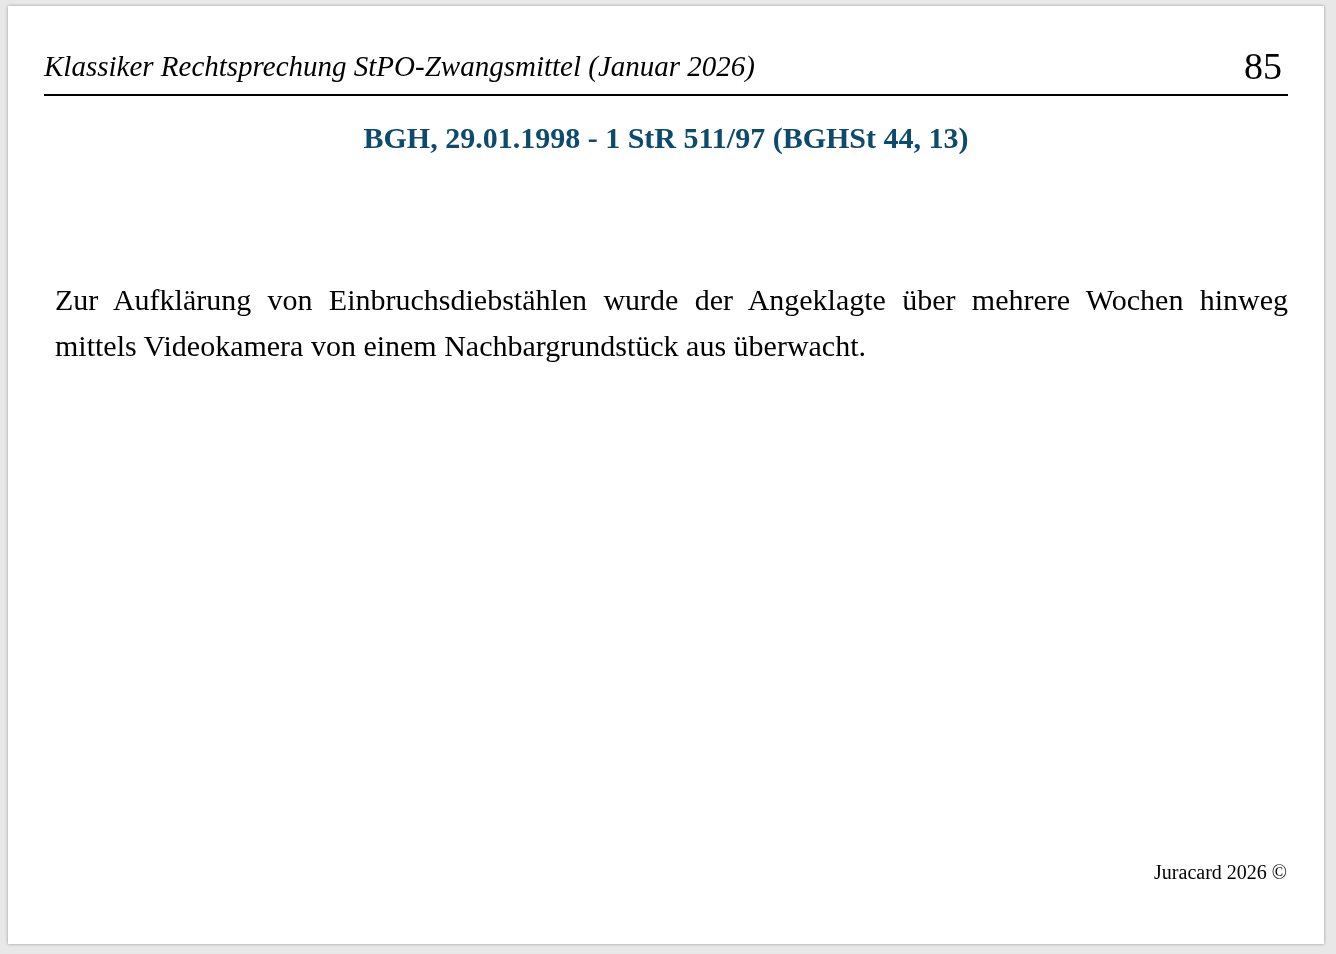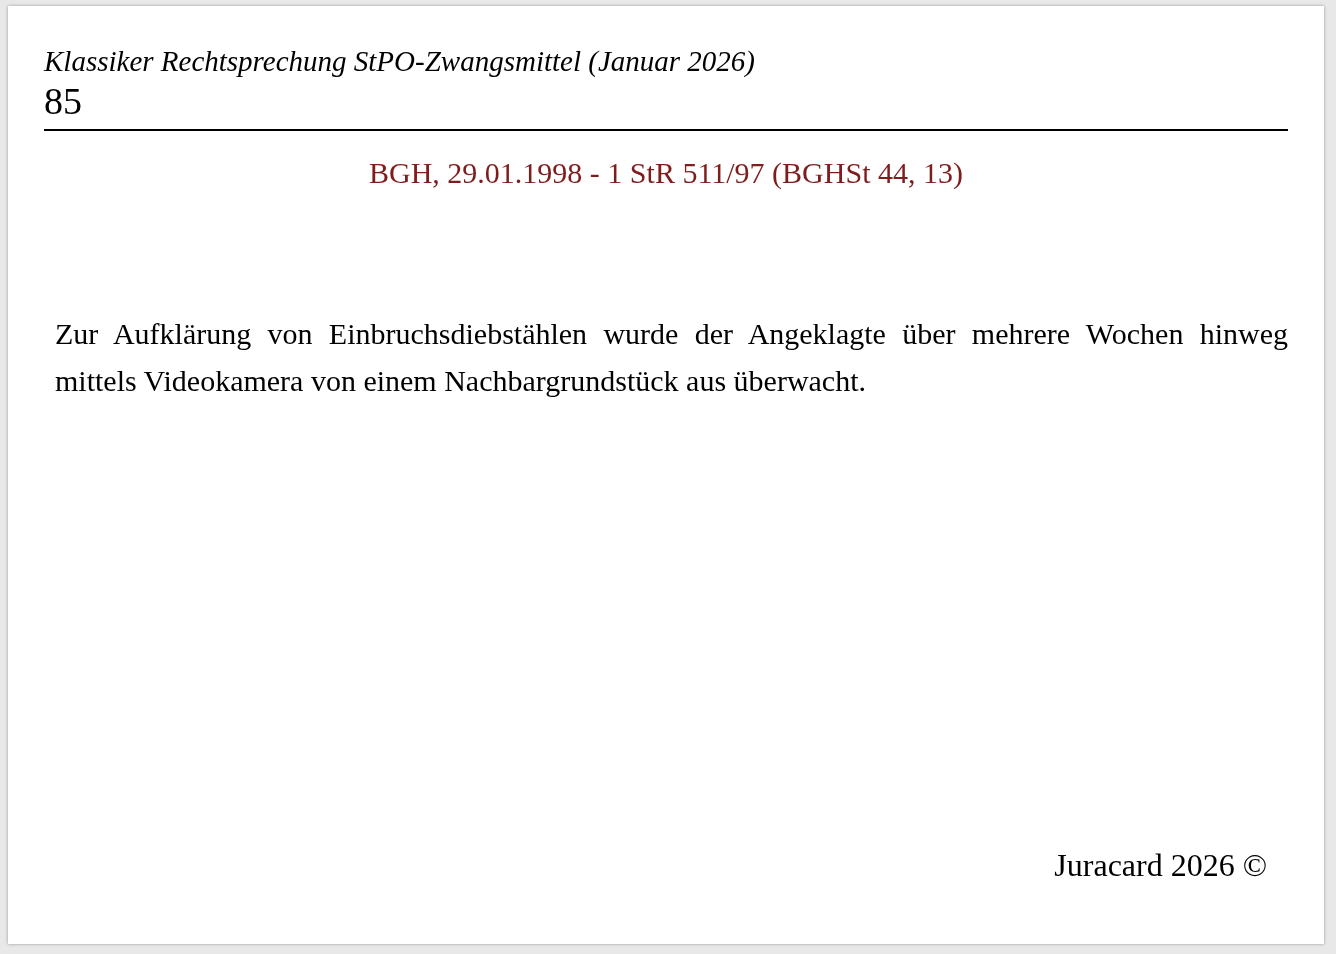--- a/index.html
+++ b/index.html
@@ -25,25 +25,24 @@
   }
   .content {
     position: absolute;
     left: 36px;
     top: 38px;
     right: 36px;
     bottom: 24px;
   }
   .header-row {
     display: flex;
-    align-items: flex-start;
+    align-items: center;
     justify-content: space-between;
     border-bottom: 2px solid #000;
     padding-bottom: 6px;
-    flex-direction: column;
   }
   .header-title {
     font-style: italic;
     font-size: 29px;
     line-height: 1.2;
     color: #000;
     white-space: nowrap;
   }
   .header-page {
     font-size: 38px;
@@ -54,47 +53,47 @@
     text-align: center;
     margin-top: 14px;
   }
   .doc-title {
     font-weight: bold;
     font-size: 30px;
     line-height: 1.35;
     color: #000;
   }
   .doc-citation {
-    font-weight: normal;
+    font-weight: bold;
     font-size: 30px;
     line-height: 1.35;
     margin-top: 22px;
-    color: #7f1d1d;
+    color: #0c4a6e;
   }
   .body-block {
     margin-top: 118px;
     margin-left: 11px;
   }
   .para {
     font-size: 30px;
     line-height: 1.55;
     text-align: justify;
     color: #000;
     margin: 0 0 22px 0;
     -webkit-hyphens: manual;
     hyphens: manual;
   }
   .para:last-child {
     margin-bottom: 0;
   }
   .footer {
     position: absolute;
-    right: 21px;
+    right: 1px;
     bottom: 36px;
-    font-size: 32px;
+    font-size: 20px;
     color: #000;
     margin-left: 39px;
   }
 </style>
 </head>
 <body>
 
 <div class="page">
   <div class="content">
 

